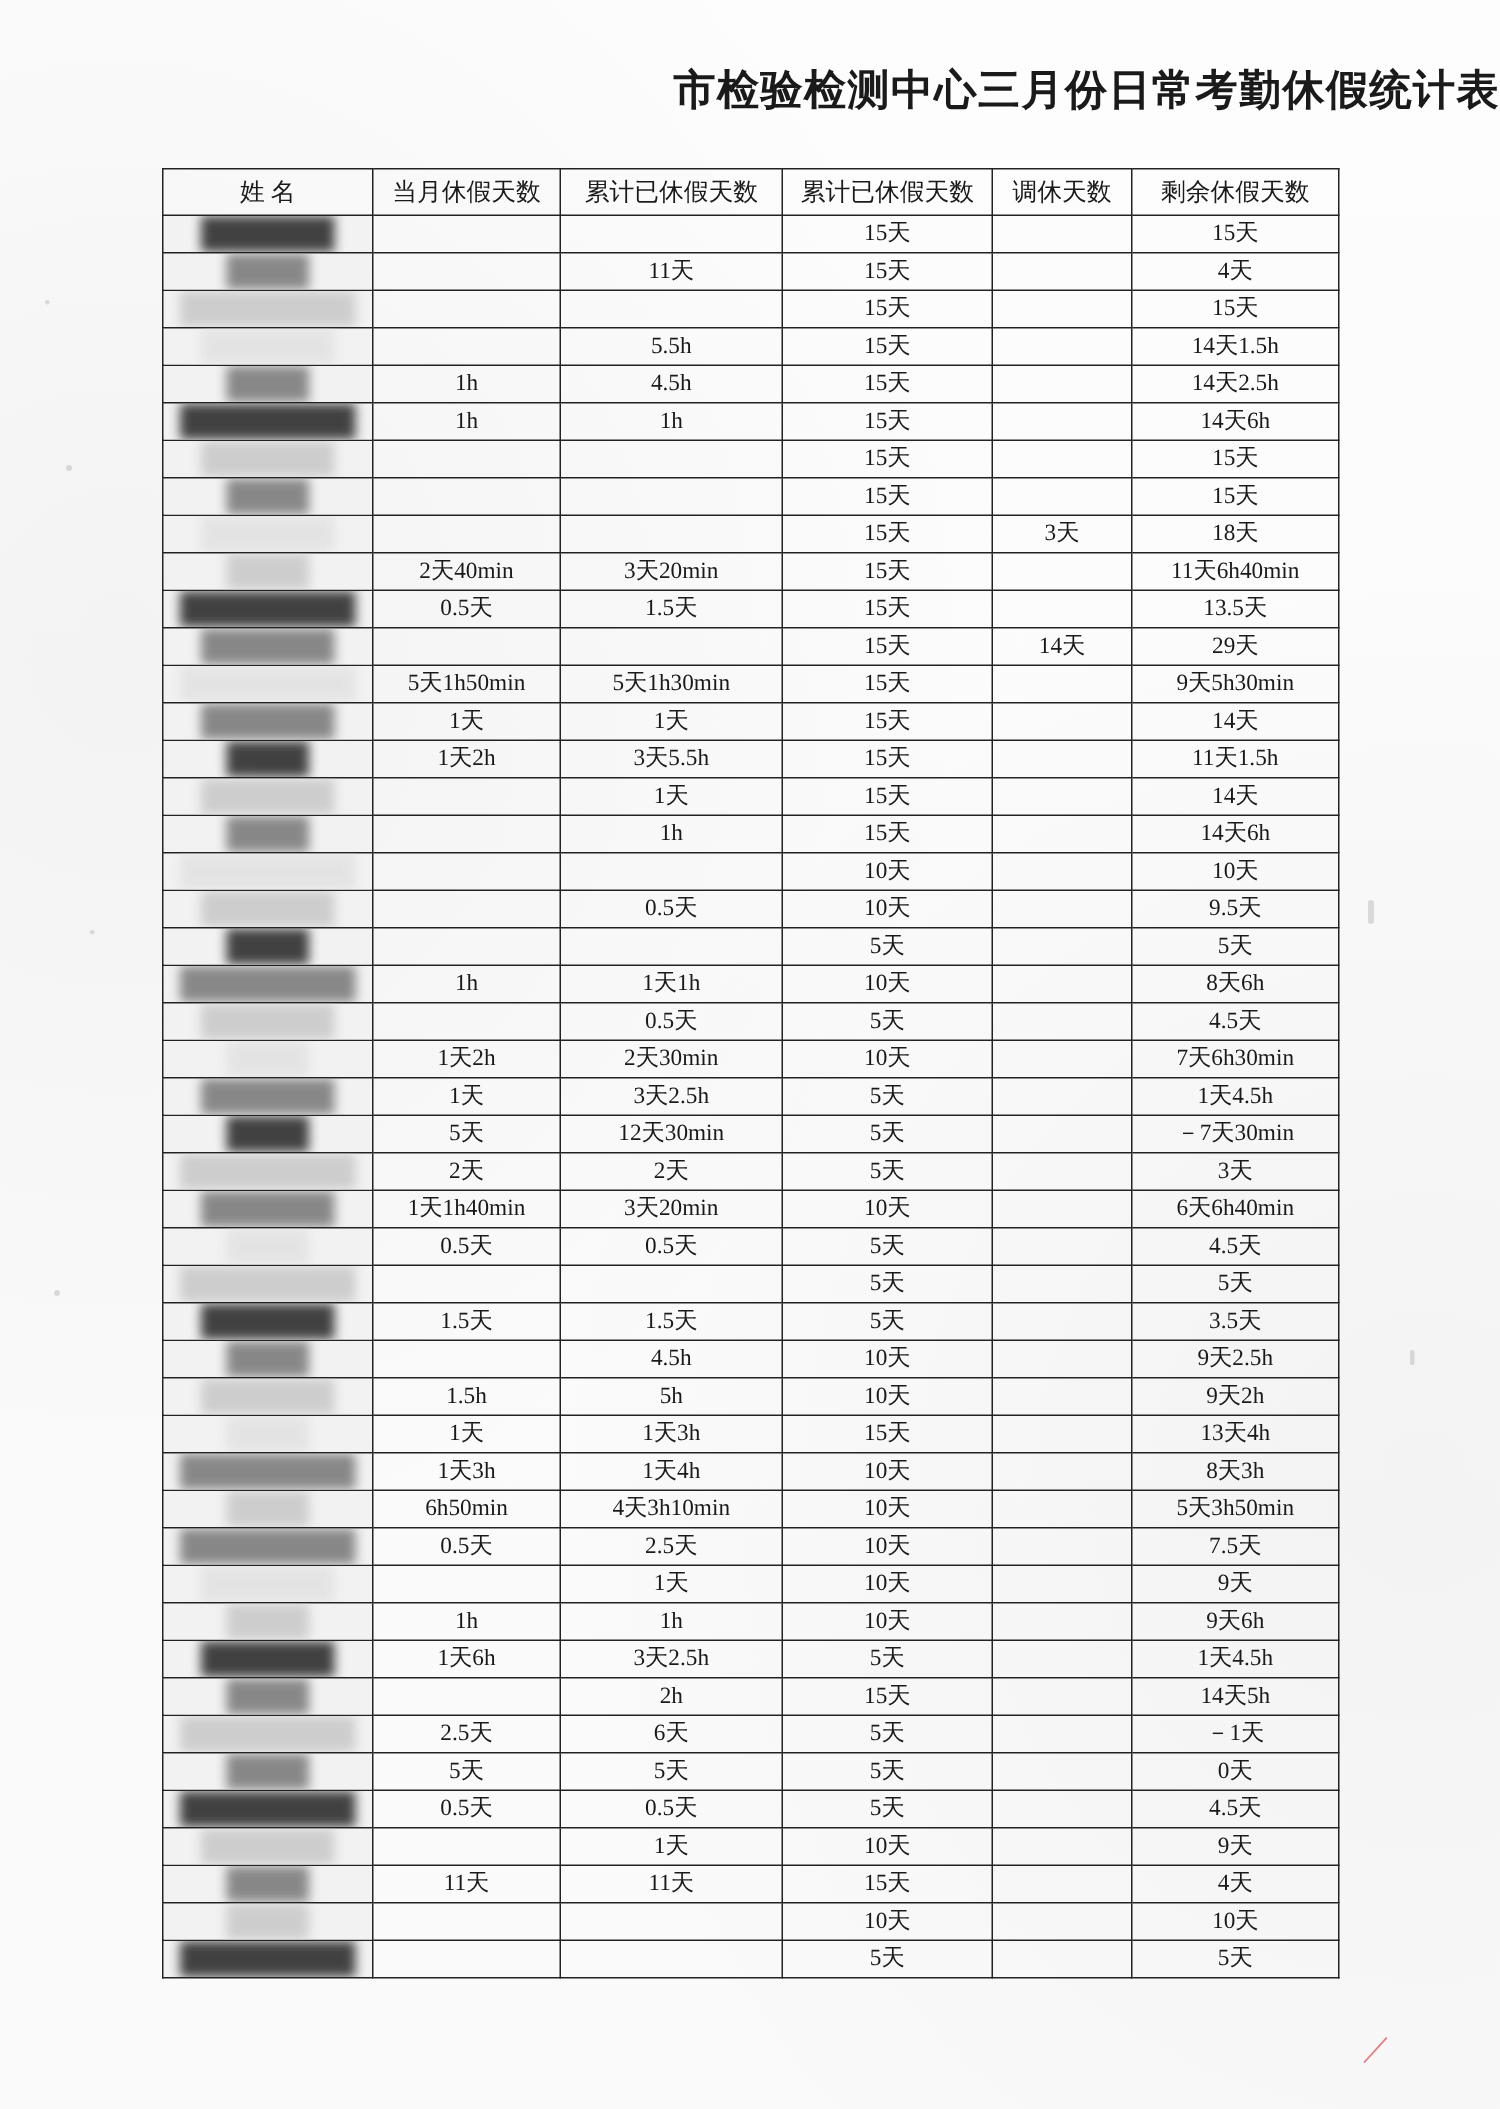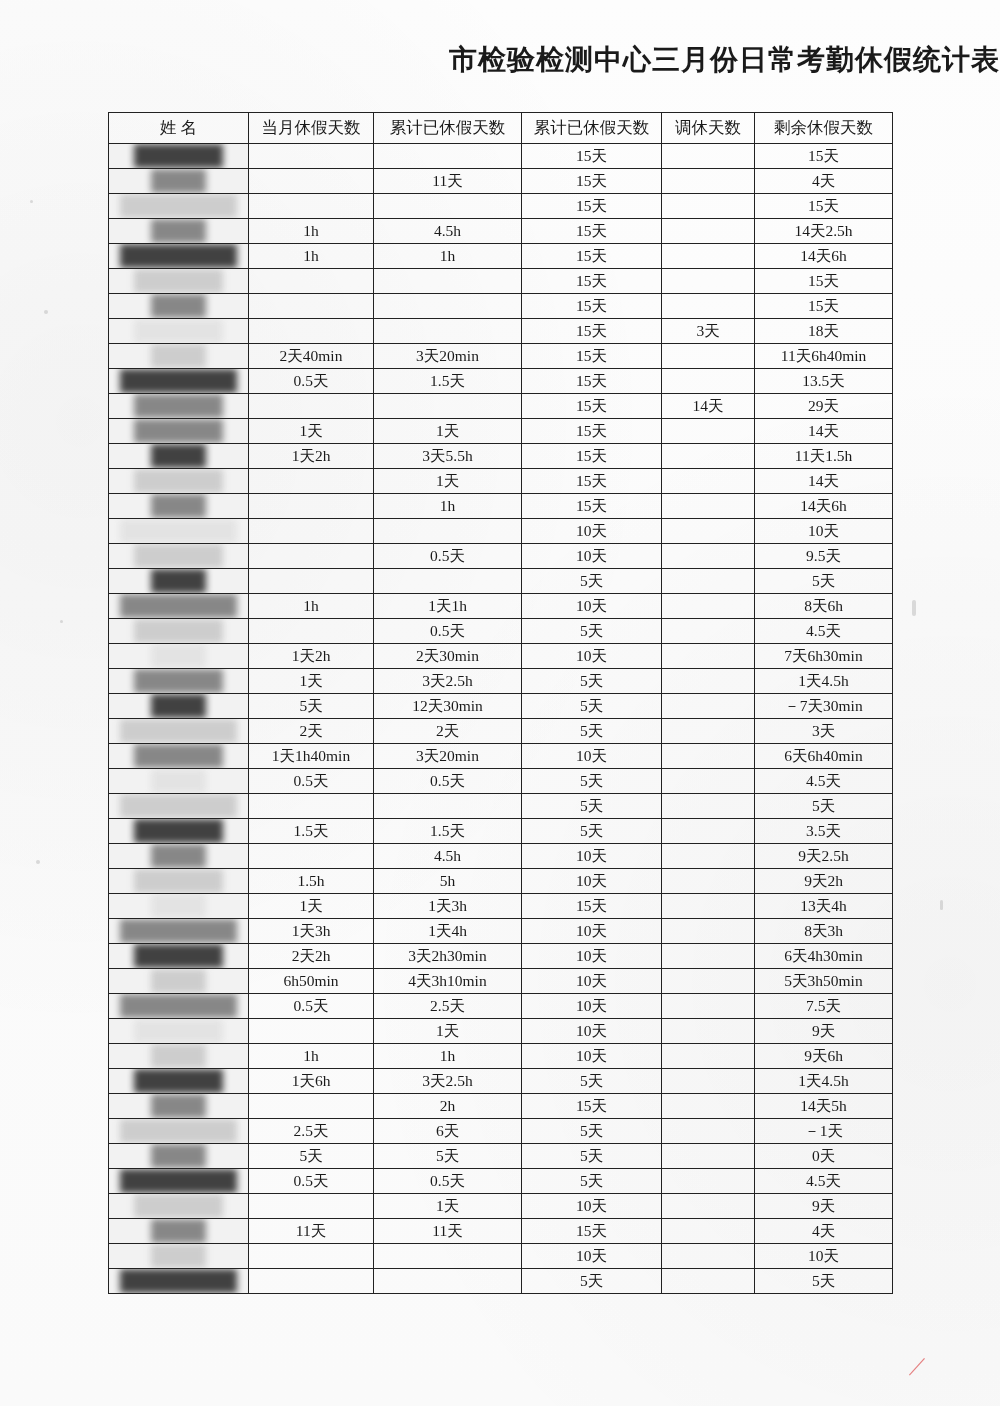--- a/index.html
+++ b/index.html
@@ -164,20 +164,30 @@
             <span class="redact light wide"></span>
           </td>
           <td></td>
           <td></td>
           <td>15天</td>
           <td></td>
           <td>15天</td>
         </tr>
         <tr>
           <td class="name-cell">
+            <span class="redact vlight "></span>
+          </td>
+          <td></td>
+          <td>5.5h</td>
+          <td>15天</td>
+          <td></td>
+          <td>14天1.5h</td>
+        </tr>
+        <tr>
+          <td class="name-cell">
             <span class="redact mid narrow"></span>
           </td>
           <td>1h</td>
           <td>4.5h</td>
           <td>15天</td>
           <td></td>
           <td>14天2.5h</td>
         </tr>
         <tr>
           <td class="name-cell">
@@ -244,20 +254,30 @@
             <span class="redact mid "></span>
           </td>
           <td></td>
           <td></td>
           <td>15天</td>
           <td>14天</td>
           <td>29天</td>
         </tr>
         <tr>
           <td class="name-cell">
+            <span class="redact vlight wide"></span>
+          </td>
+          <td>5天1h50min</td>
+          <td>5天1h30min</td>
+          <td>15天</td>
+          <td></td>
+          <td>9天5h30min</td>
+        </tr>
+        <tr>
+          <td class="name-cell">
             <span class="redact mid "></span>
           </td>
           <td>1天</td>
           <td>1天</td>
           <td>15天</td>
           <td></td>
           <td>14天</td>
         </tr>
         <tr>
           <td class="name-cell">
@@ -454,30 +474,20 @@
             <span class="redact mid wide"></span>
           </td>
           <td>1天3h</td>
           <td>1天4h</td>
           <td>10天</td>
           <td></td>
           <td>8天3h</td>
         </tr>
         <tr>
           <td class="name-cell">
-            <span class="redact dark "></span>
-          </td>
-          <td>2天2h</td>
-          <td>3天2h30min</td>
-          <td>10天</td>
-          <td></td>
-          <td>6天4h30min</td>
-        </tr>
-        <tr>
-          <td class="name-cell">
             <span class="redact light narrow"></span>
           </td>
           <td>6h50min</td>
           <td>4天3h10min</td>
           <td>10天</td>
           <td></td>
           <td>5天3h50min</td>
         </tr>
         <tr>
           <td class="name-cell">

